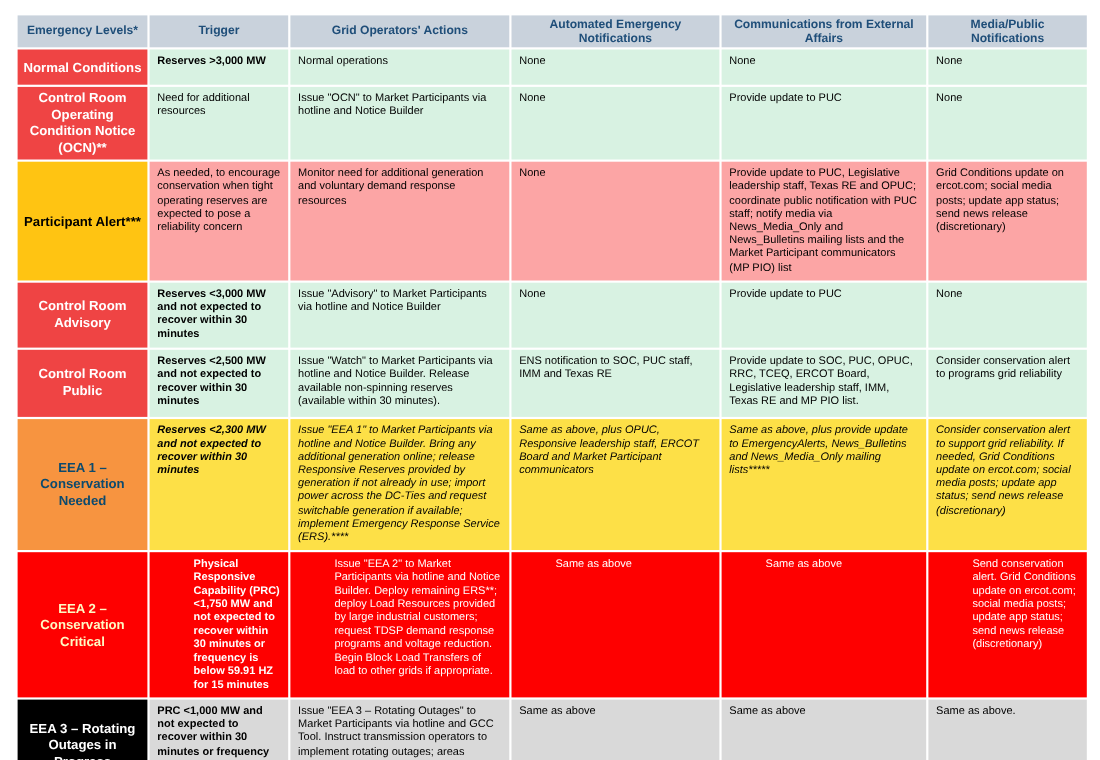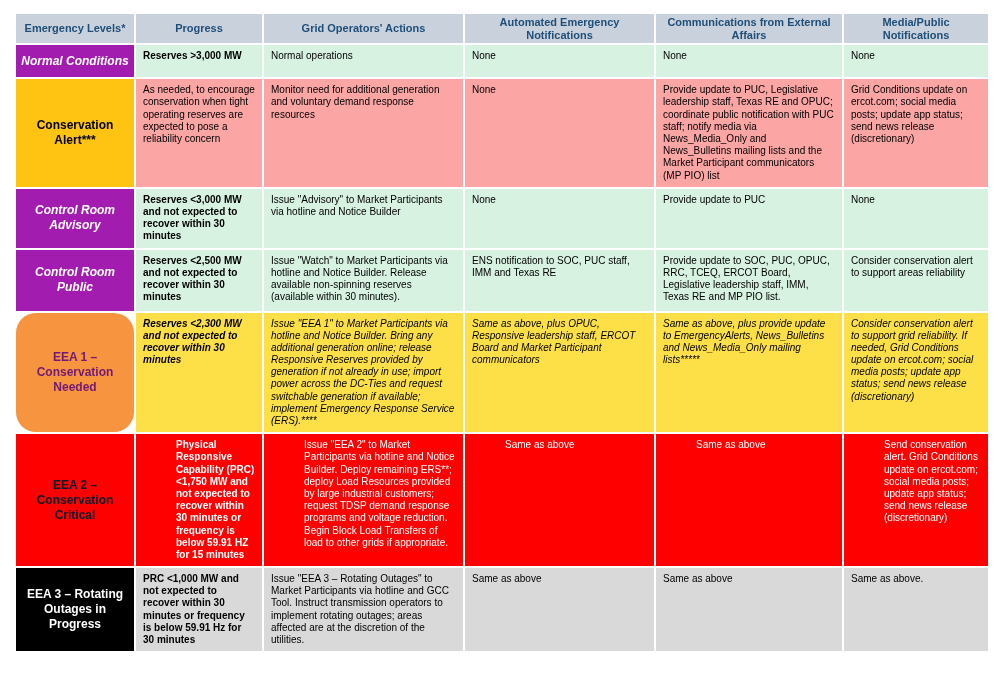--- a/index.html
+++ b/index.html
@@ -39,85 +39,93 @@
     padding: 3px 4px;
   }
   td.body {
     vertical-align: top;
     font-size: 10px;
     line-height: 1.22;
     padding: 5px 7px;
   }
   td.bold { font-weight: bold; }
 
-  tr.r-green  td.level { background: #a21caf; color: #ffffff; font-style: italic; }
+  tr.r-green  td.level { background: #ef4444; color: #ffffff; }
   tr.r-green  td.body  { background: #D8F2E2; color: #000000; }
   tr.r-yellow td.level { background: #FFC412; color: #000000; }
   tr.r-yellow td.body  { background: #fca5a5; color: #000000; }
-  tr.r-orange td.level { background: #F79440; color: #701a75; border-radius: 20px; }
+  tr.r-orange td.level { background: #F79440; color: #0c4a6e; }
   tr.r-orange td.body  { background: #fde047; color: #000000; font-style: italic; }
-  tr.r-red    td.level { background: #FE0000; color: #0f172a; }
+  tr.r-red    td.level { background: #FE0000; color: #fef9c3; }
   tr.r-red    td.body  { background: #FE0000; color: #ffffff; padding-left: 40px; }
   tr.r-black  td.level { background: #000000; color: #ffffff; }
   tr.r-black  td.body  { background: #D9D9D9; color: #000000; }
 </style>
 </head>
 <body>
 
 <table class="matrix">
   <colgroup>
     <col style="width:118px">
       <col style="width:126px">
       <col style="width:199px">
     <col style="width:189px">
       <col style="width:186px">
       <col style="width:144px">
   </colgroup>
   <thead>
     <tr>
       <th class="hdr">Emergency Levels*</th>
-      <th class="hdr">Progress</th>
+      <th class="hdr">Trigger</th>
       <th class="hdr">Grid Operators' Actions</th>
       <th class="hdr">Automated Emergency Notifications</th>
       <th class="hdr">Communications from External Affairs</th>
       <th class="hdr">Media/Public Notifications</th>
     </tr>
   </thead>
   <tbody>
     <tr class="r-green" style="height:32px">
       <td class="level">Normal Conditions</td>
       <td class="body bold">Reserves &gt;3,000 MW</td>
       <td class="body">Normal operations</td>
       <td class="body">None</td>
       <td class="body">None</td>
       <td class="body">None</td>
     </tr>
+    <tr class="r-green" style="height:63px">
+      <td class="level">Control Room Operating Condition Notice (OCN)**</td>
+      <td class="body">Need for additional resources</td>
+      <td class="body">Issue "OCN" to Market Participants via hotline and Notice Builder</td>
+      <td class="body">None</td>
+      <td class="body">Provide update to PUC</td>
+      <td class="body">None</td>
+    </tr>
     <tr class="r-yellow" style="height:90px">
-      <td class="level">Conservation Alert***</td>
+      <td class="level">Participant Alert***</td>
       <td class="body">As needed, to encourage conservation when tight operating reserves are expected to pose a reliability concern</td>
       <td class="body">Monitor need for additional generation and voluntary demand response resources</td>
       <td class="body">None</td>
       <td class="body">Provide update to PUC, Legislative leadership staff, Texas RE and OPUC; coordinate public notification with PUC staff; notify media via News_Media_Only and News_Bulletins mailing lists and the Market Participant communicators (MP PIO) list</td>
       <td class="body">Grid Conditions update on ercot.com; social media posts; update app status; send news release (discretionary)</td>
     </tr>
     <tr class="r-green" style="height:57px">
       <td class="level">Control Room Advisory</td>
       <td class="body bold">Reserves &lt;3,000 MW and not expected to recover within 30 minutes</td>
       <td class="body">Issue "Advisory" to Market Participants via hotline and Notice Builder</td>
       <td class="body">None</td>
       <td class="body">Provide update to PUC</td>
       <td class="body">None</td>
     </tr>
     <tr class="r-green" style="height:61px">
       <td class="level">Control Room Public</td>
       <td class="body bold">Reserves &lt;2,500 MW and not expected to recover within 30 minutes</td>
       <td class="body">Issue "Watch" to Market Participants via hotline and Notice Builder. Release available non-spinning reserves (available within 30 minutes).</td>
       <td class="body">ENS notification to SOC, PUC staff, IMM and Texas RE</td>
       <td class="body">Provide update to SOC, PUC, OPUC, RRC, TCEQ, ERCOT Board, Legislative leadership staff, IMM, Texas RE and MP PIO list.</td>
-      <td class="body">Consider conservation alert to support areas reliability</td>
+      <td class="body">Consider conservation alert to programs grid reliability</td>
     </tr>
     <tr class="r-orange" style="height:96px">
       <td class="level">EEA 1 – Conservation Needed</td>
       <td class="body bold">Reserves &lt;2,300 MW and not expected to recover within 30 minutes</td>
       <td class="body">Issue "EEA 1" to Market Participants via hotline and Notice Builder. Bring any additional generation online; release Responsive Reserves provided by generation if not already in use; import power across the DC-Ties and request switchable generation if available; implement Emergency Response Service (ERS).****</td>
       <td class="body">Same as above, plus OPUC, Responsive leadership staff, ERCOT Board and Market Participant communicators</td>
       <td class="body">Same as above, plus provide update to EmergencyAlerts, News_Bulletins and News_Media_Only mailing lists*****</td>
       <td class="body">Consider conservation alert to support grid reliability. If needed, Grid Conditions update on ercot.com; social media posts; update app status; send news release (discretionary)</td>
     </tr>
     <tr class="r-red" style="height:85px">

